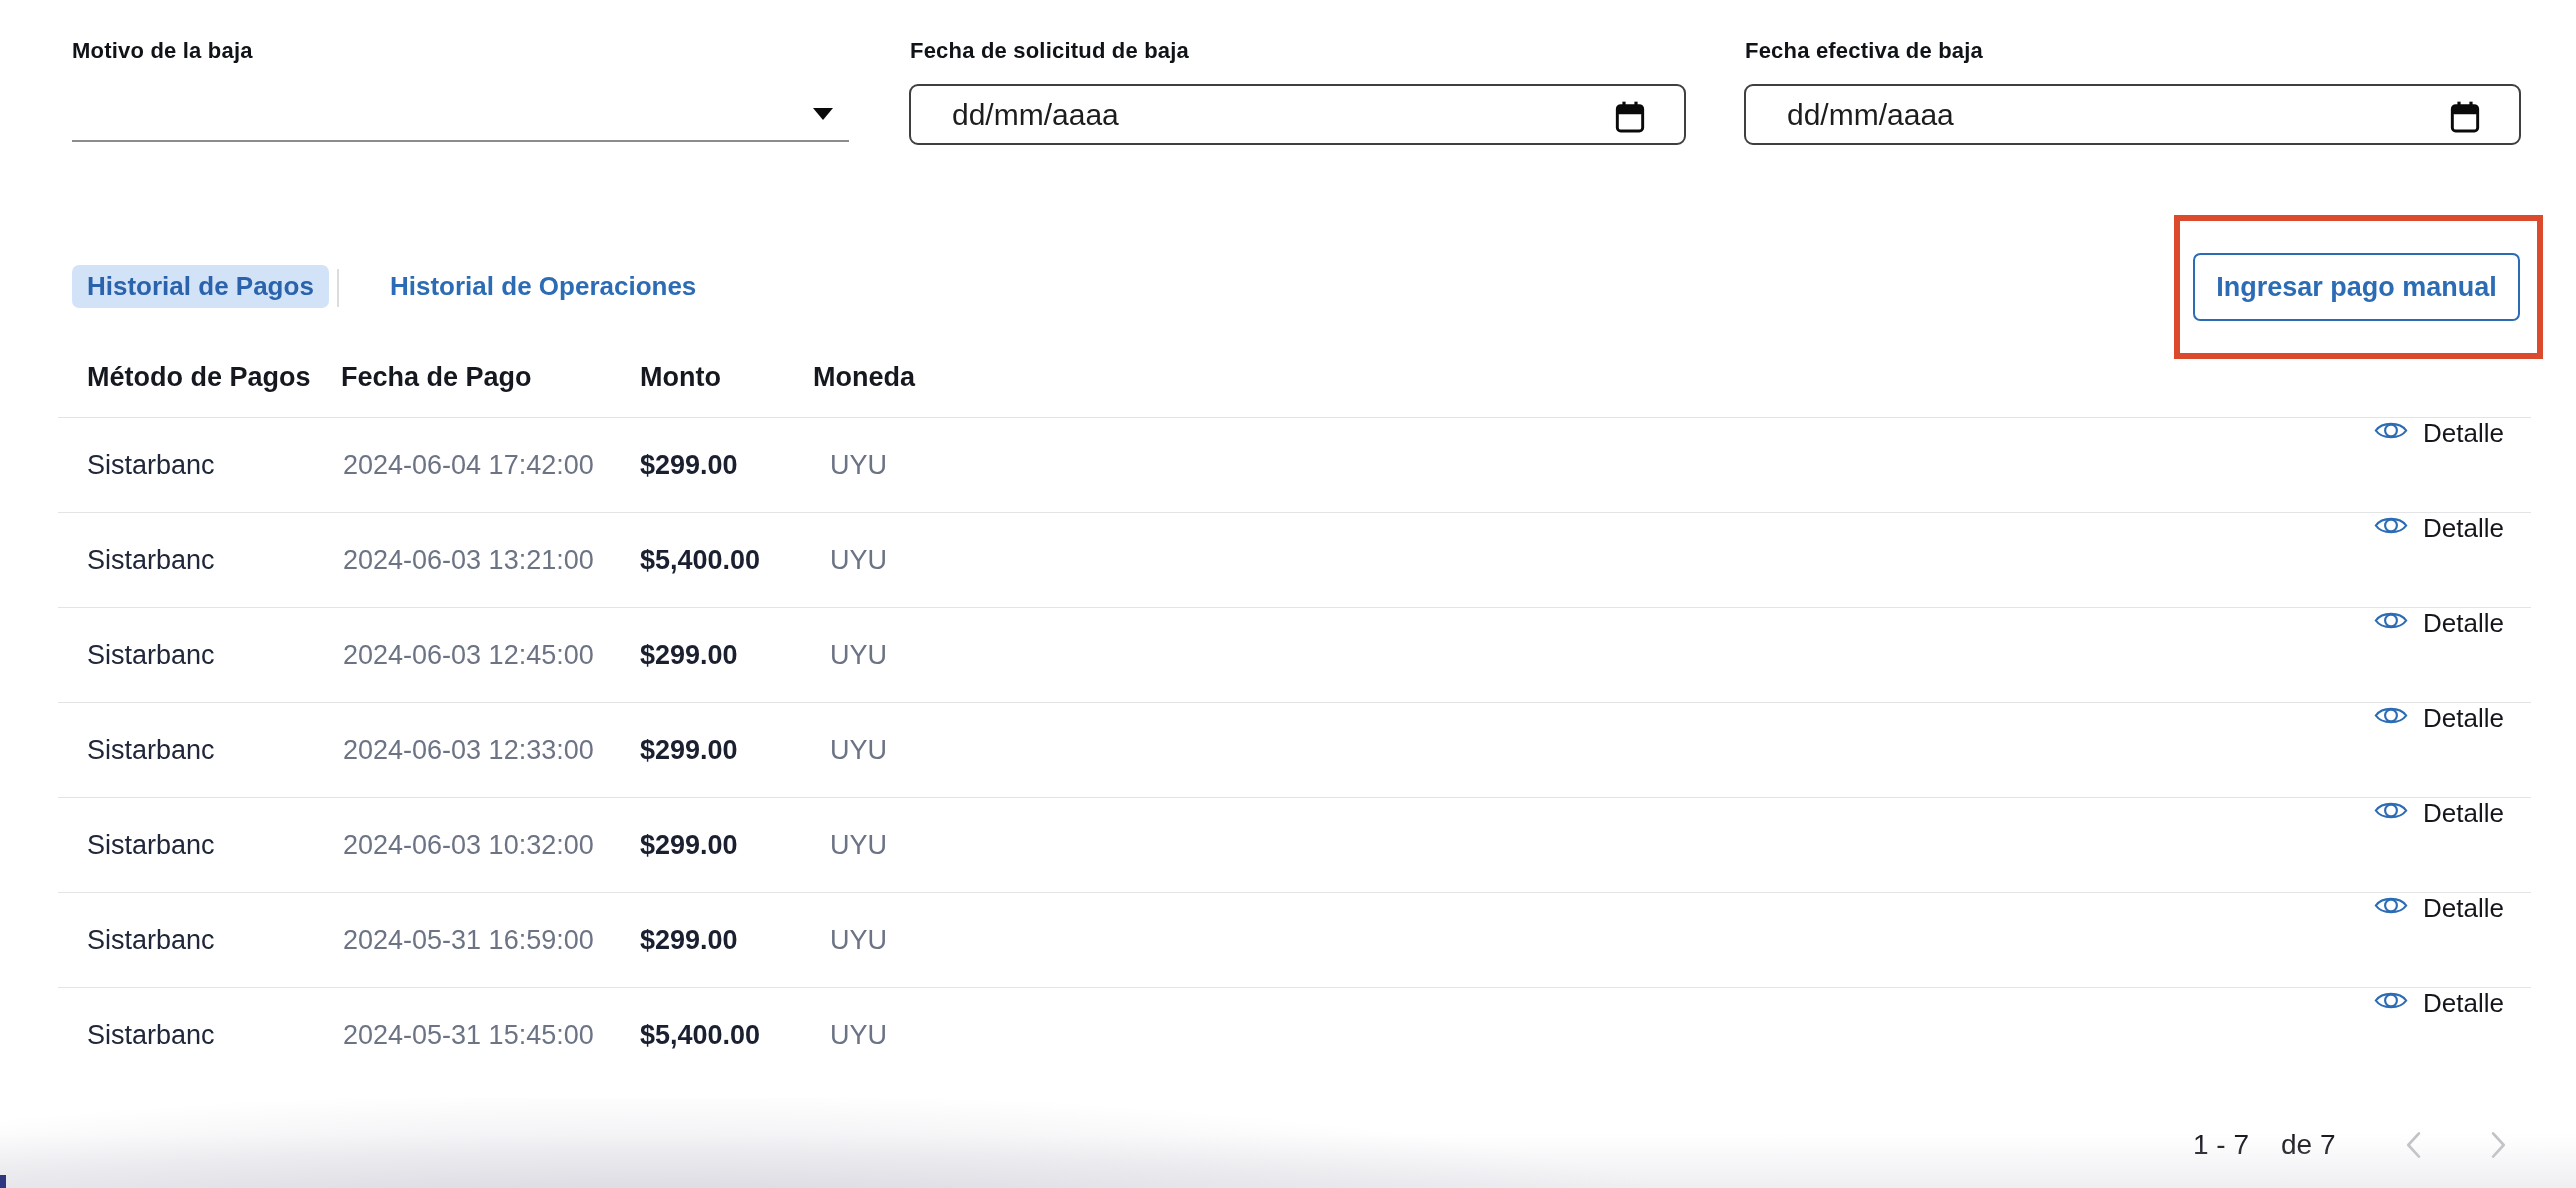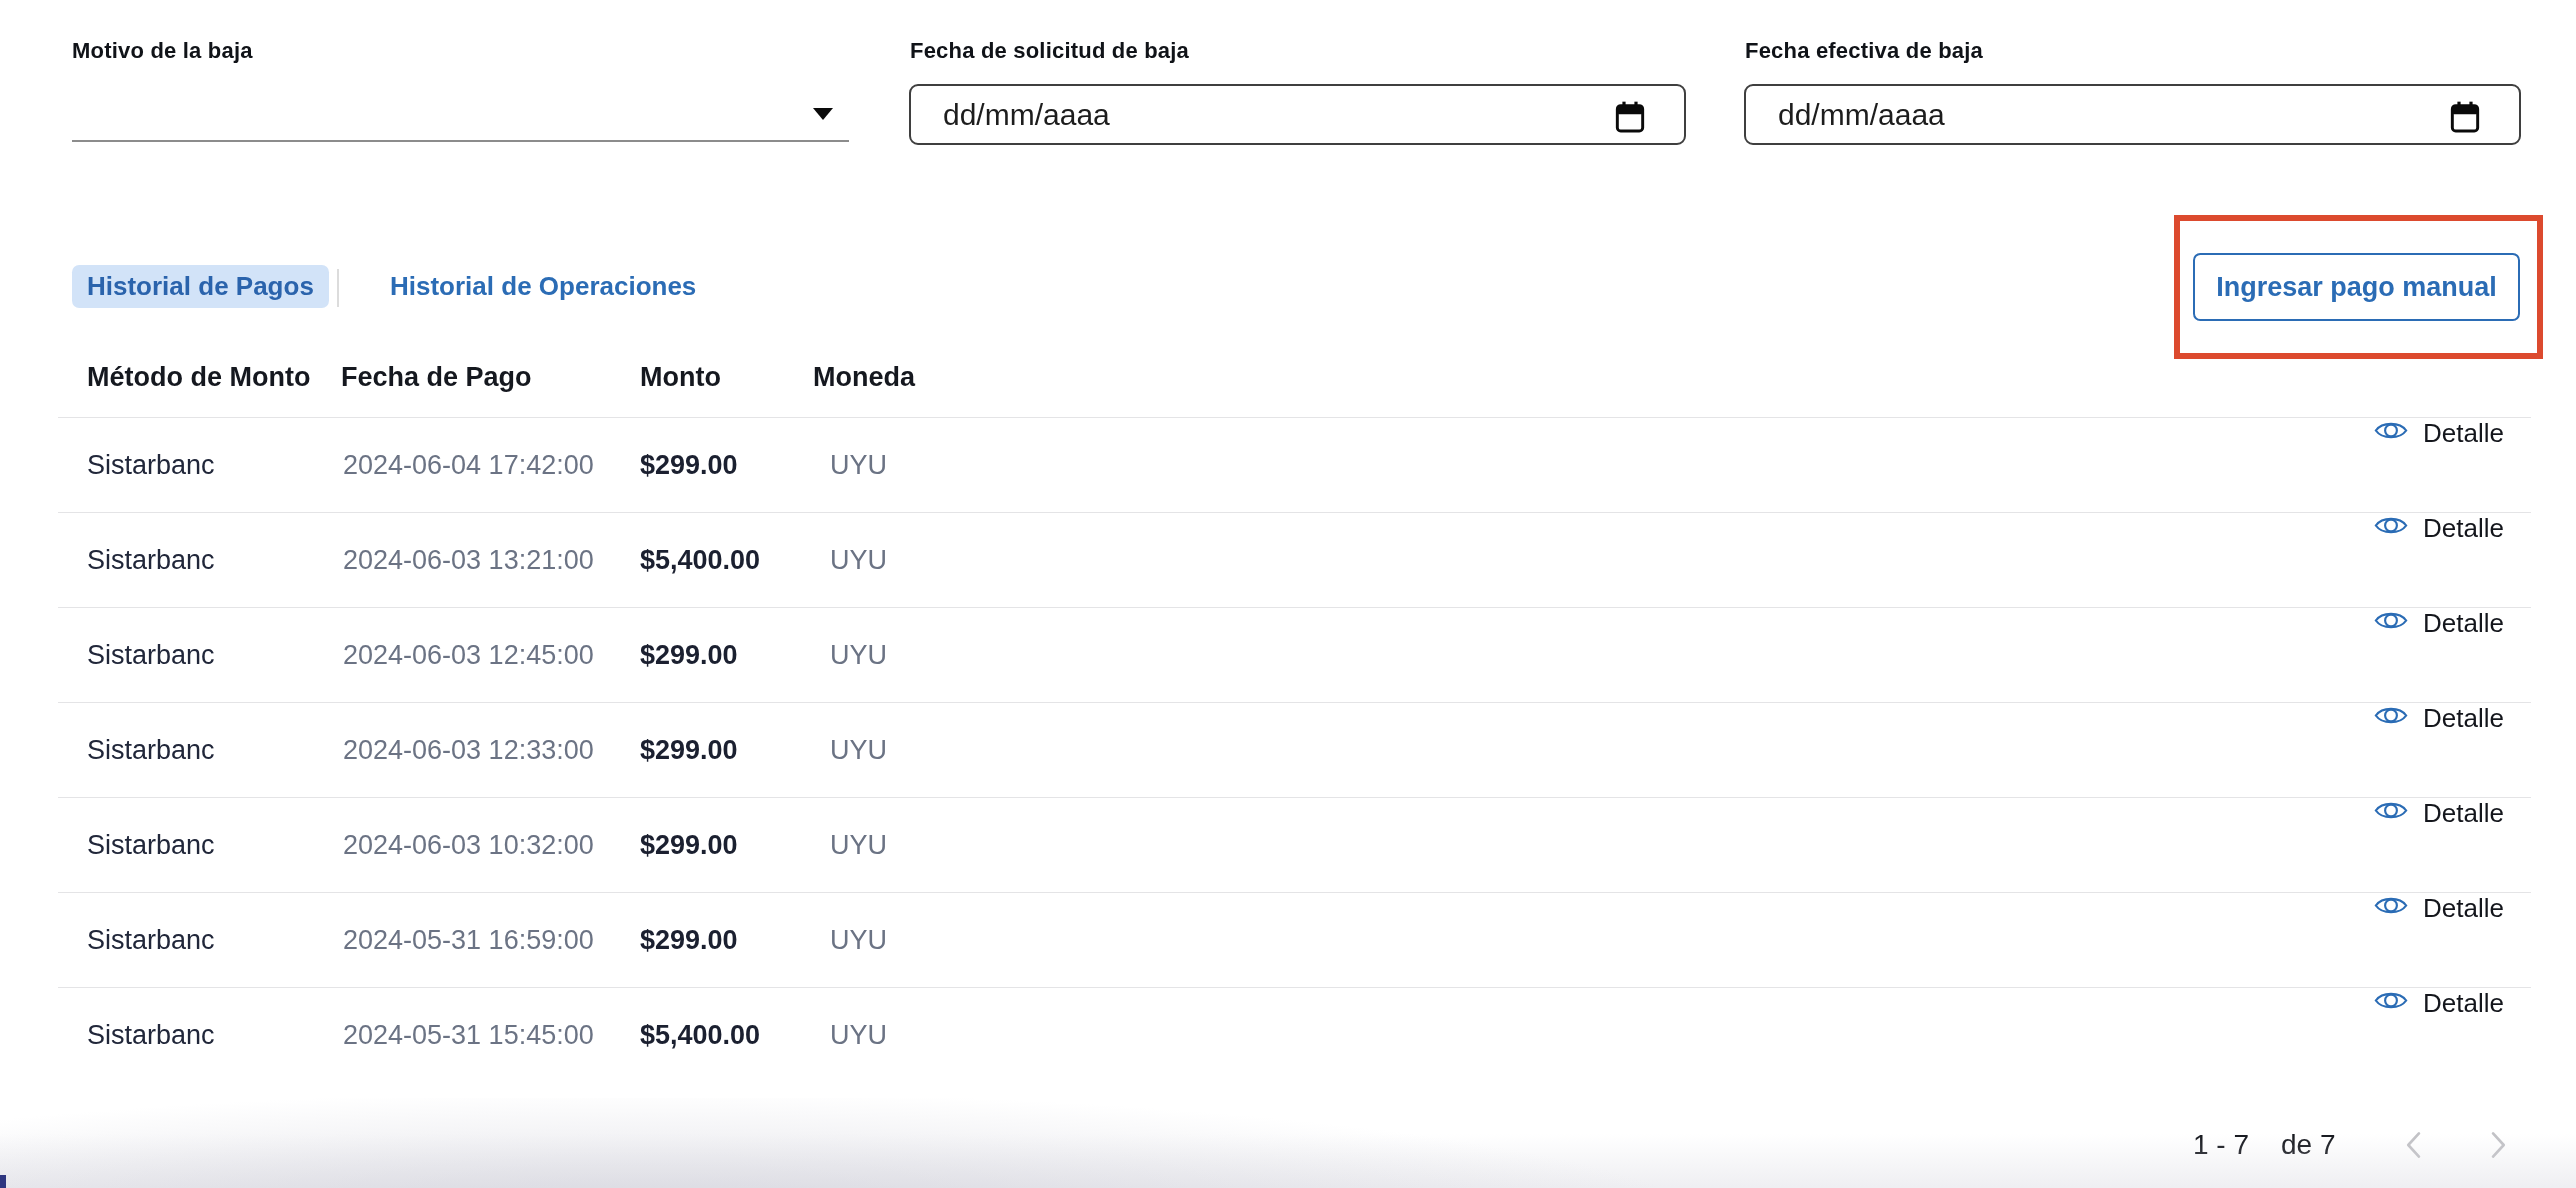--- a/index.html
+++ b/index.html
@@ -27,21 +27,21 @@
 
   .select-control{position:absolute;left:72px;top:83px;width:777px;height:59px;
     border-bottom:2.7px solid var(--underline-gray);cursor:pointer;}
   .caret-down{position:absolute;right:16px;top:25px;width:0;height:0;
     border-left:10px solid transparent;border-right:10px solid transparent;border-top:12.6px solid #0a0a0a;}
 
   .date-input{position:absolute;top:84px;width:777px;height:61px;border:2.2px solid var(--input-border);
     border-radius:9px;background:#fff;display:flex;align-items:center;cursor:text;}
   .di-solicitud{left:909px;}
   .di-efectiva{left:1744px;}
-  .date-placeholder{margin-left:32px;font-size:30px;color:#1d1d1d;}
+  .date-placeholder{margin-left:41px;font-size:30px;color:#1d1d1d;}
   .calendar-icon{position:absolute;right:38px;top:12.6px;width:32px;height:36px;cursor:pointer;}
 
   
   .tab-pill{position:absolute;left:72px;top:265px;height:43px;line-height:43px;padding:0 15px;
     background:var(--tab-active-bg);border-radius:7.2px;color:#2a63ac;font-size:26px;font-weight:600;cursor:pointer;}
   .tab-divider{position:absolute;left:337px;top:269px;width:1.8px;height:38px;background:#dcdcdc;}
   .tab-plain{position:absolute;left:390px;top:265px;height:43px;line-height:43px;
     color:var(--accent-blue);font-size:26px;font-weight:600;cursor:pointer;}
 
   .annotation-box{position:absolute;left:2174px;top:215px;width:369px;height:144px;
@@ -121,21 +121,21 @@
 
   <div class="tab-pill">Historial de Pagos</div>
   <div class="tab-divider"></div>
   <div class="tab-plain">Historial de Operaciones</div>
 
   <div class="annotation-box"></div>
   <button class="manual-pay-btn">Ingresar pago manual</button>
 
   <div class="table-wrap">
     <div class="thead">
-      <div class="cell h-metodo">Método de Monto</div>
+      <div class="cell h-metodo">Método de Pagos</div>
       <div class="cell h-fecha">Fecha de Pago</div>
       <div class="cell h-monto">Monto</div>
       <div class="cell h-moneda">Moneda</div>
     </div>
 
     <div id="rows">
 
         <div class="t-row">
           <div class="cell c-method">Sistarbanc</div>
           <div class="cell c-date">2024-06-04 17:42:00</div>

